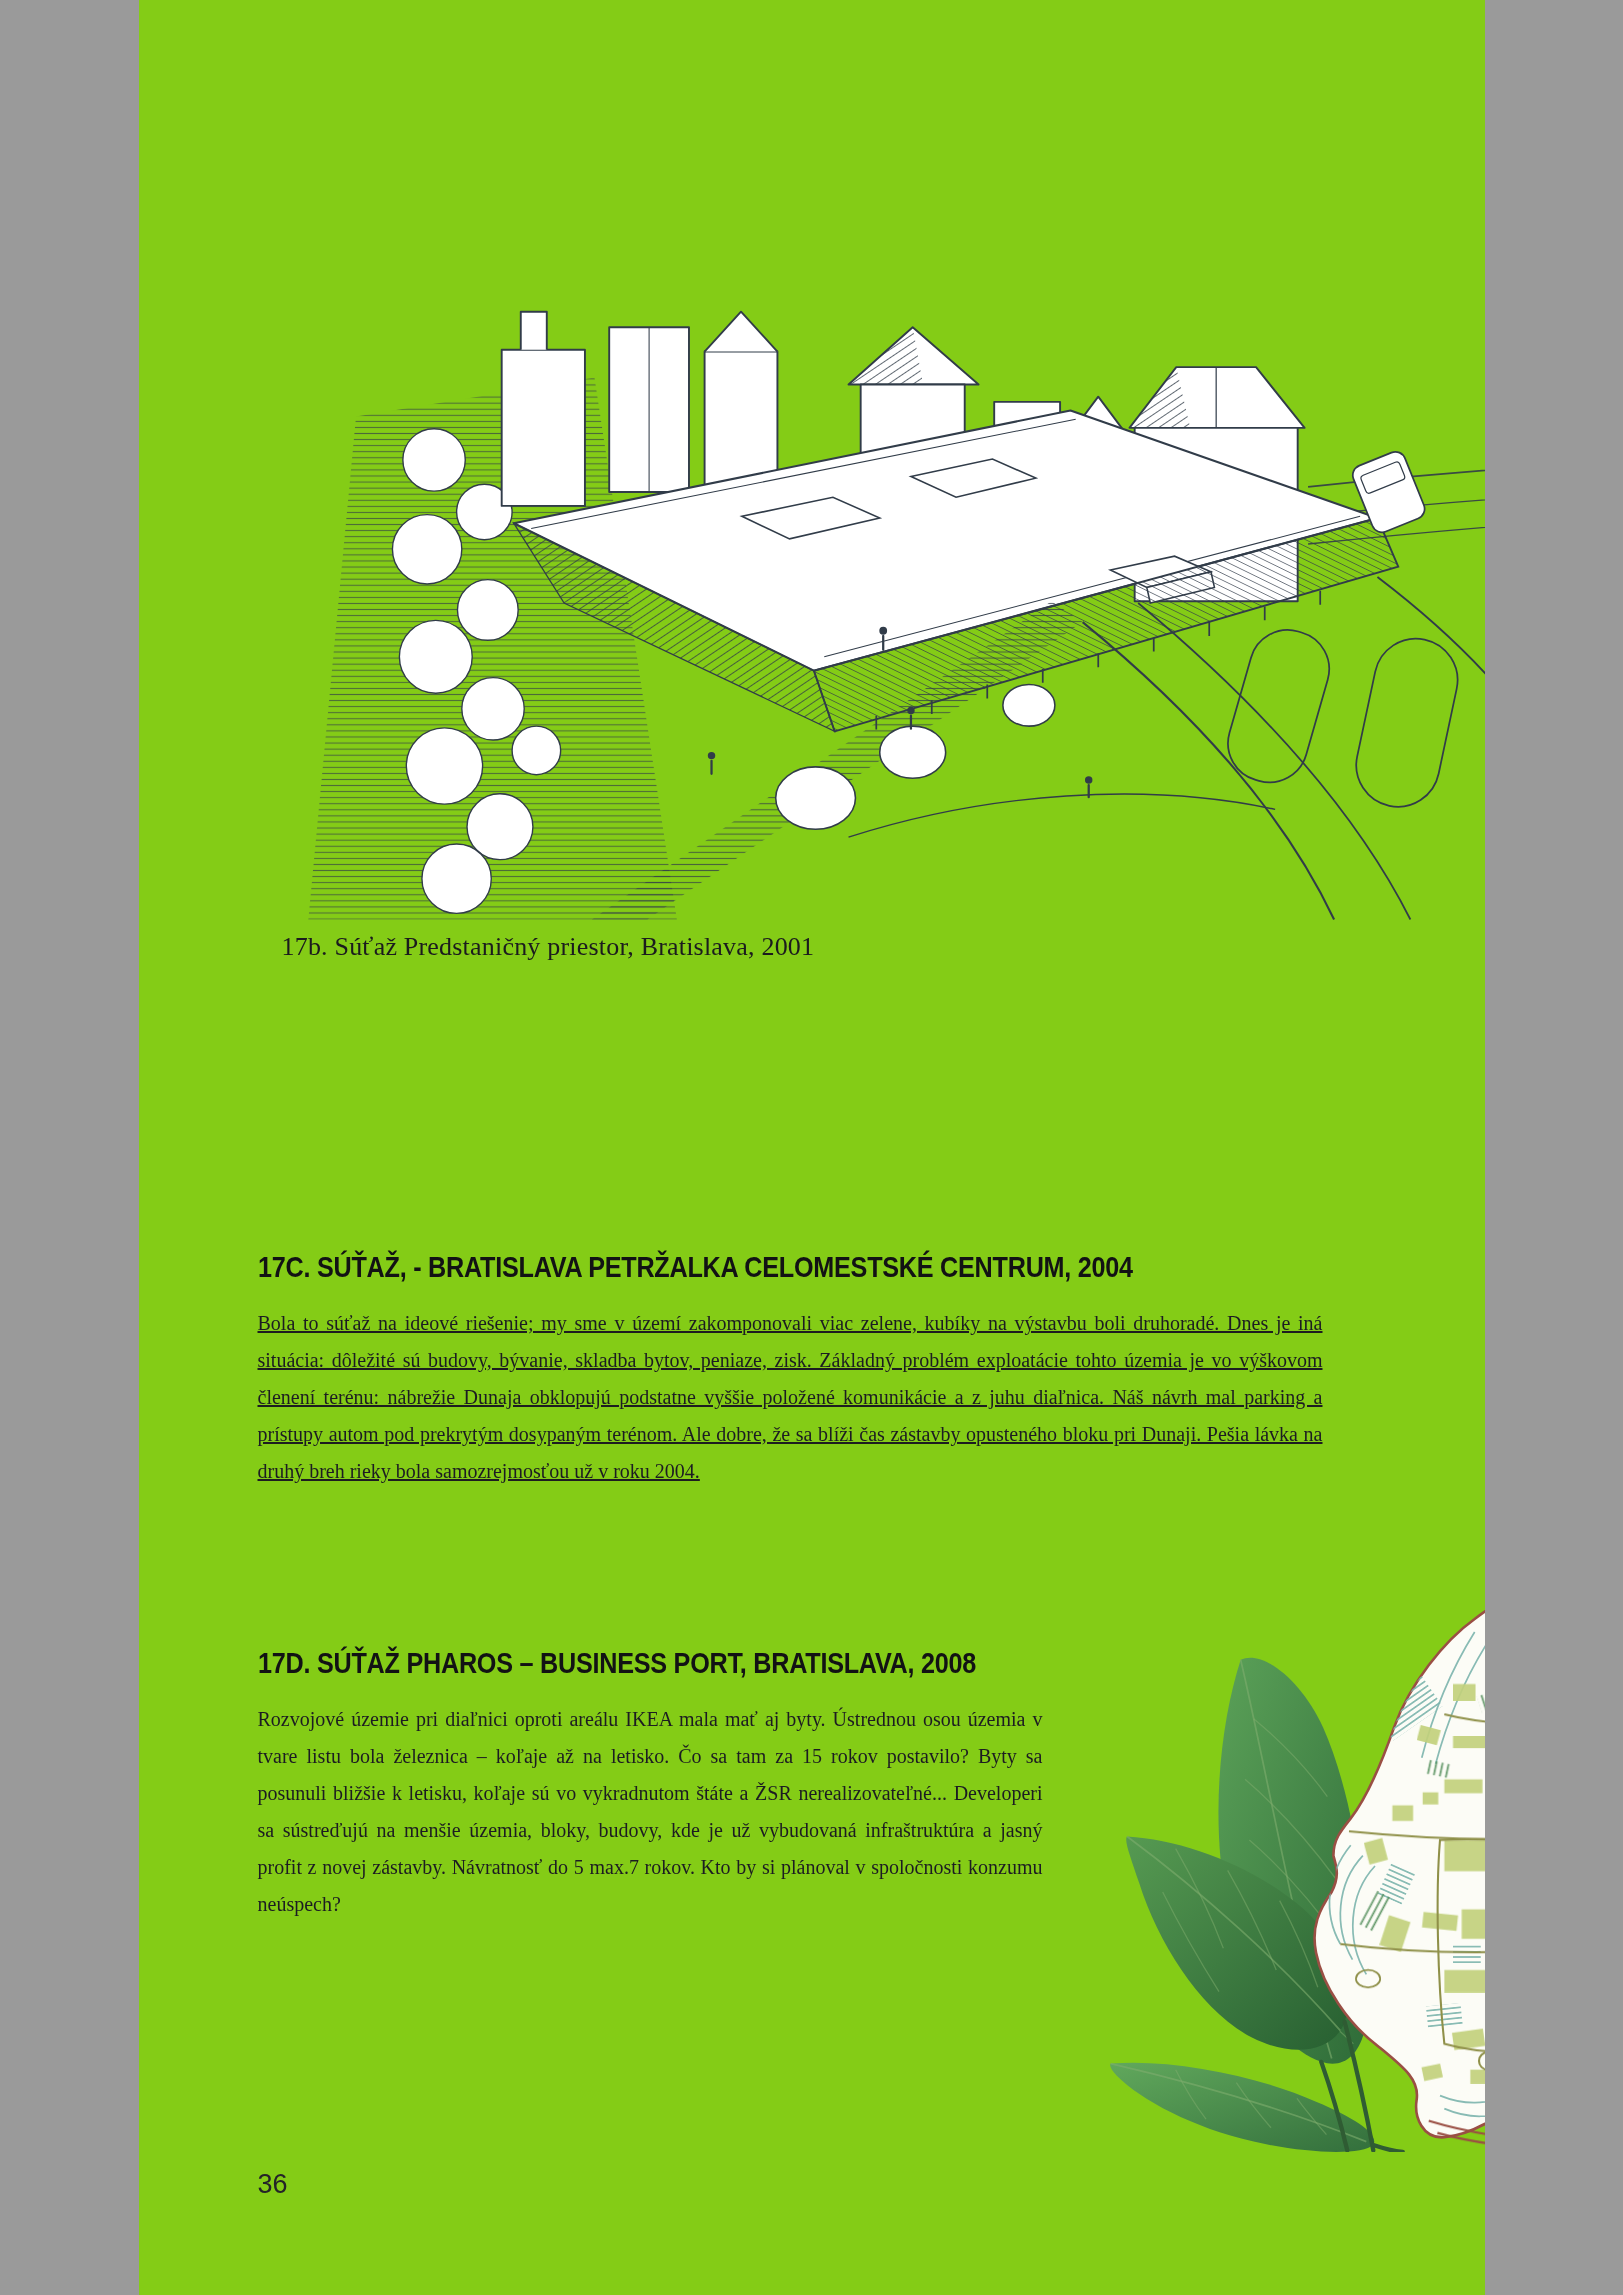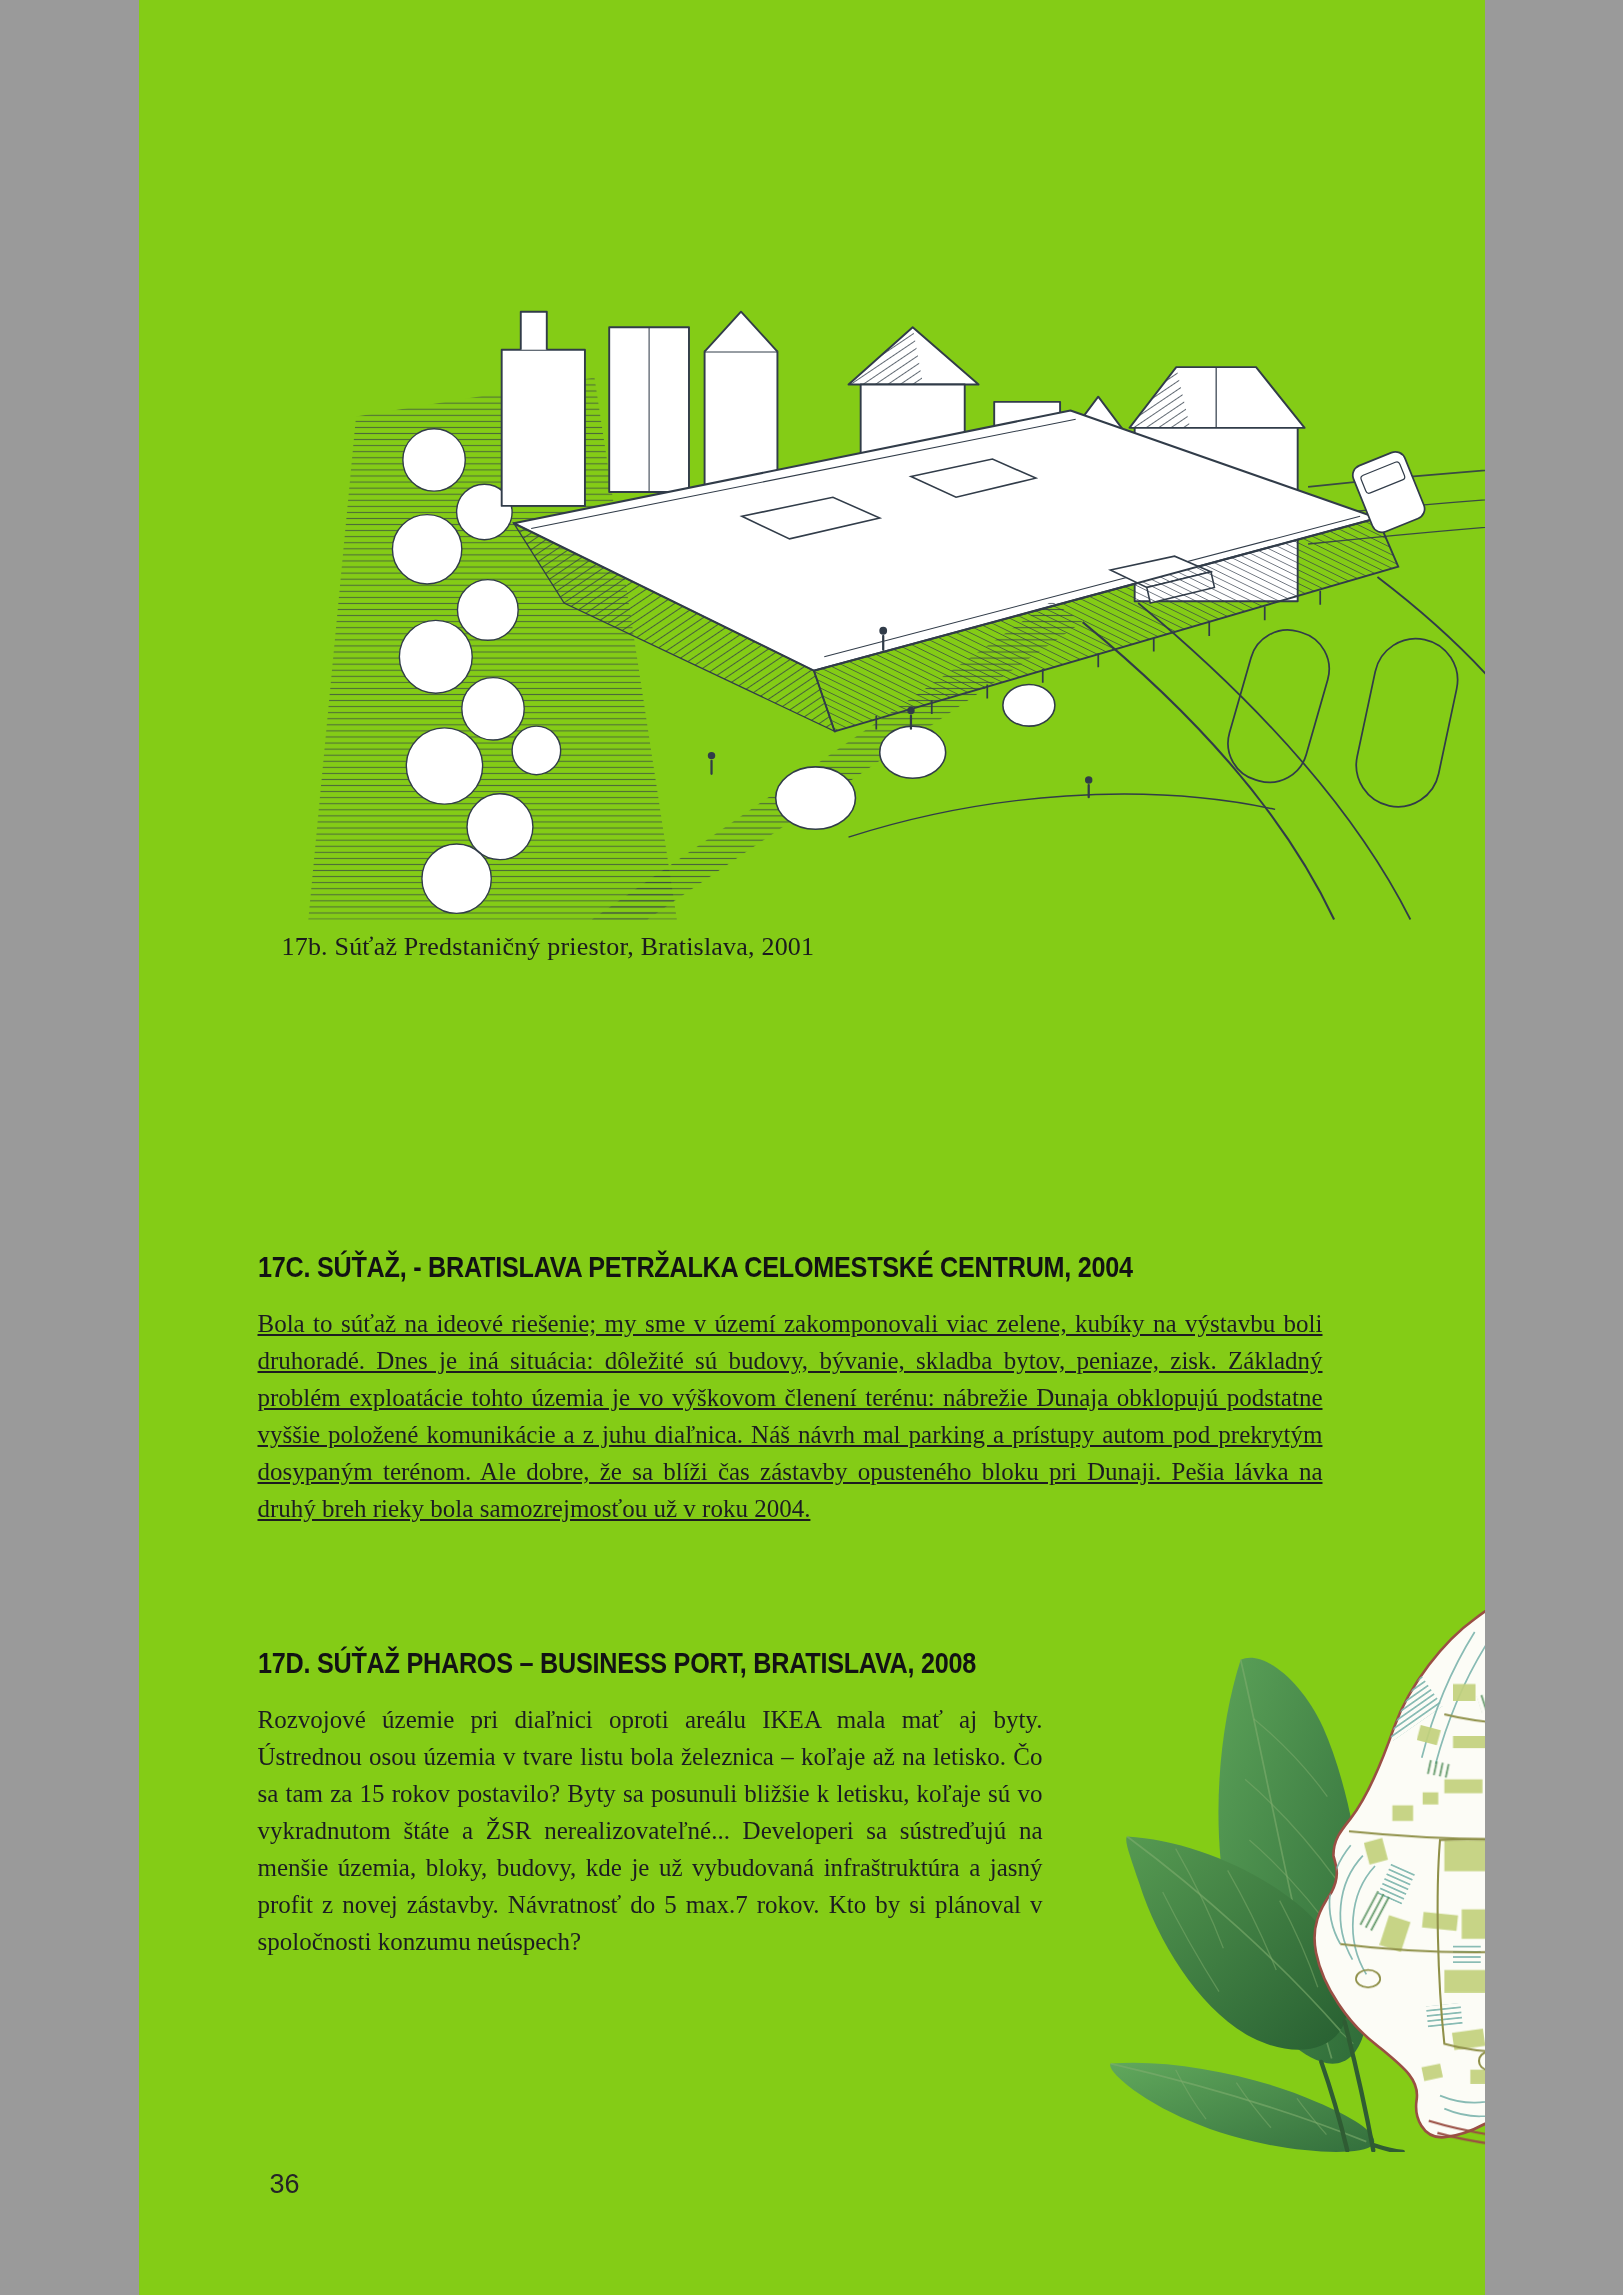--- a/index.html
+++ b/index.html
@@ -11,21 +11,21 @@
   .abs{position:absolute;}
   .caption{font-size:26px;letter-spacing:0.2px;color:#1b1b1e;}
   .pagenum{font-family:"Liberation Sans", sans-serif;font-size:27px;color:#242428;}
   .section{position:absolute;}
   .heading{
     font-family:"Liberation Sans", sans-serif;font-weight:700;font-size:30px;
     letter-spacing:-0.3px;color:#121214;white-space:nowrap;
     transform:scaleX(.84);transform-origin:0 50%;display:inline-block;margin:0;
   }
   .bodytext{
-    font-size:25px;line-height:37px;text-align:justify;color:#1c1c22;
+    font-size:20px;line-height:37px;text-align:justify;color:#1c1c22;
     margin:21px 0 0 0;hyphens:none;
   }
   svg{display:block;}
 </style>
 </head>
 <body>
 
 <div class="page">
 
   <div class="abs" style="left:165px;top:230px;width:1396px;height:694px;" aria-label="Pencil sketch of the station forecourt: flat-roofed station slab, city block towers behind, tree embankment on the left, curved roads, parking bays and buses on the right">
@@ -295,16 +295,16 @@
         </g>
 
         <g stroke="#9a4f44" stroke-width="2.6" fill="none">
           <path d="M412 638 C455 650 505 656 560 660"></path>
           <path d="M402 624 C448 638 502 646 558 650"></path>
         </g>
       </g>
     </svg>
   </div>
 
-  <div class="abs pagenum" style="left:131px;top:2169px;">36</div>
+  <div class="abs pagenum" style="left:119px;top:2169px;">36</div>
 
 </div>
 
 
 </body></html>

